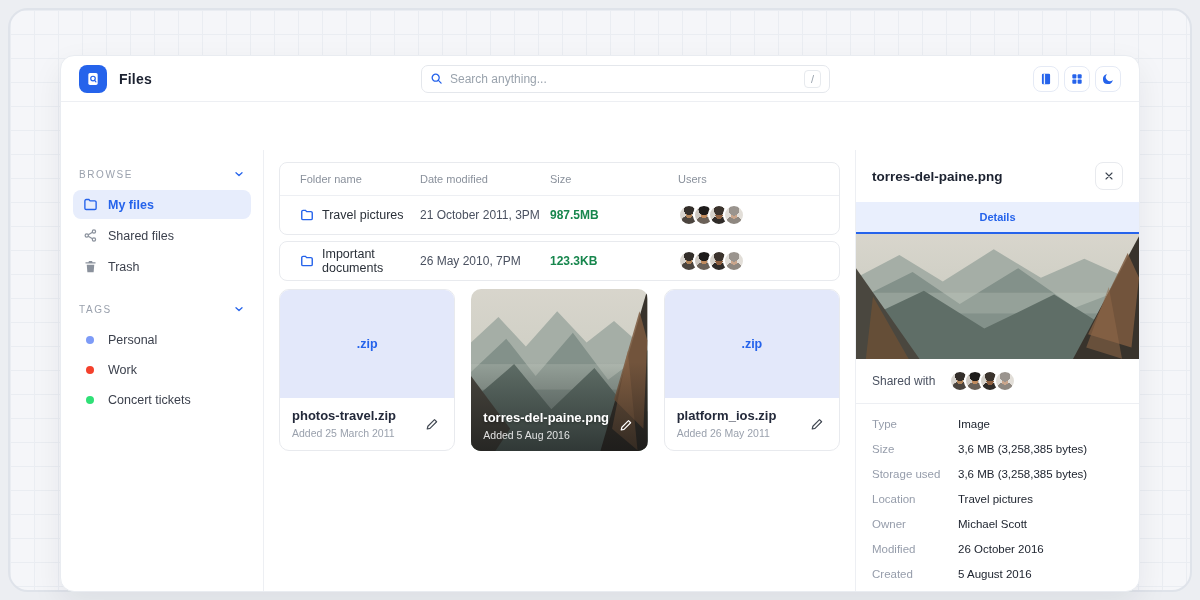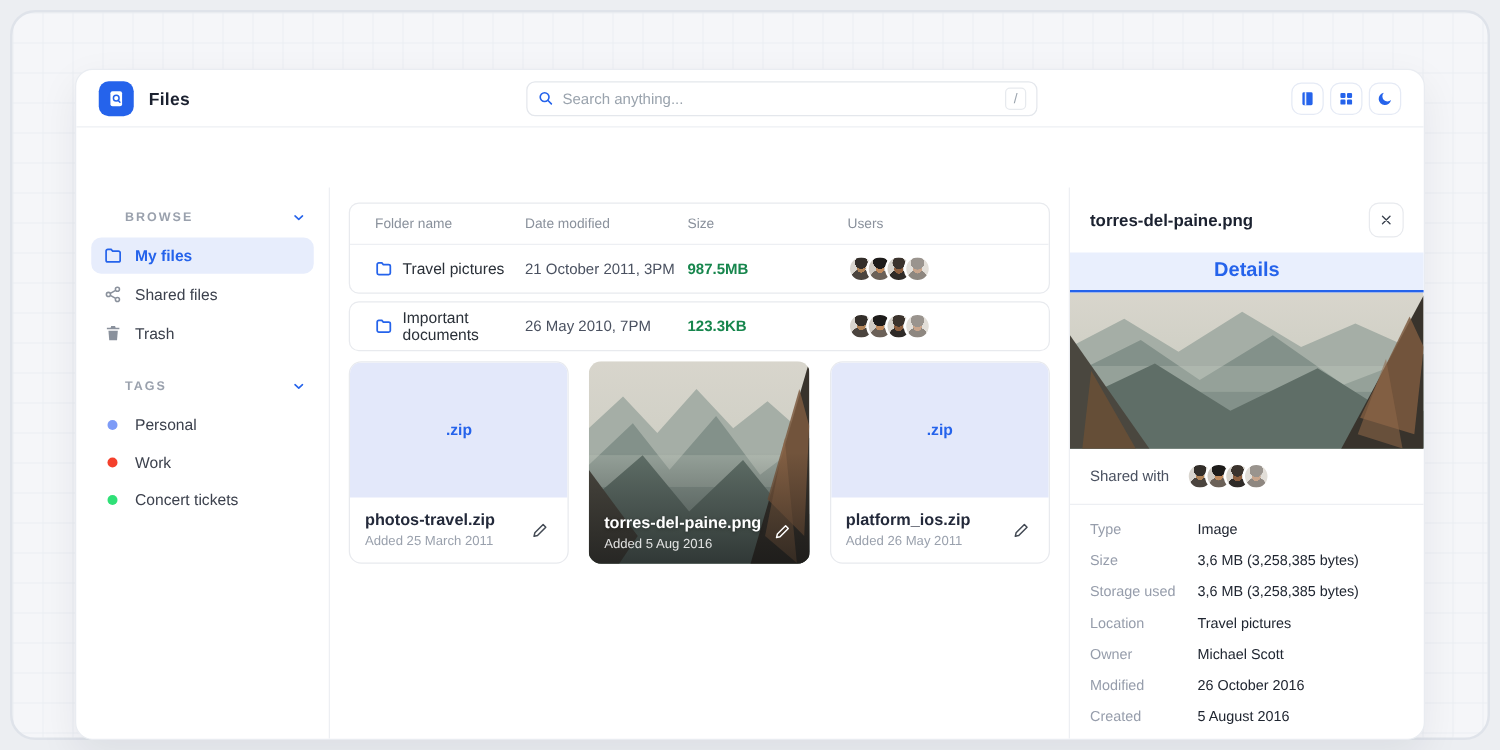--- a/index.html
+++ b/index.html
@@ -35,21 +35,21 @@
 
   
   .bodyrow { flex:1; display:flex; min-height:0; }
   .sidebar { width:203px; flex:0 0 203px; border-right:1px solid #edeff3; padding:14px 12px; }
   .main { flex:1; padding:12px 15px; min-width:0; }
   .panel { width:284px; flex:0 0 284px; border-left:1px solid #edeff3; display:flex; flex-direction:column; }
 
   
   .sect { display:flex; align-items:center; justify-content:space-between; padding:4px 6px;
     margin-bottom:6px; cursor:pointer; }
-  .sect-label { font-size:10px; font-weight:bold; letter-spacing:1.6px; color:#9aa1ad;margin-left:21px; }
+  .sect-label { font-size:10px; font-weight:normal; letter-spacing:1.6px; color:#9aa1ad; }
   .sitem { display:flex; align-items:center; gap:10px; padding:7px 9px; border-radius:8px;
     font-size:12.5px; color:#3c414d; margin-bottom:2px; cursor:pointer; }
   .sitem.active { background:#e7edfc; color:#2563eb; font-weight:bold; }
   .sitem .ic { display:flex; width:16px; justify-content:center; color:#8a919c; }
   .sitem.active .ic { color:#2563eb; }
   .tags { margin-top:18px; }
   .dot { width:8px; height:8px; border-radius:50%; margin:0 4px; }
   .tagitem { display:flex; align-items:center; gap:10px; padding:8px 9px; font-size:12.5px;
     color:#3c414d; cursor:pointer; }
 
@@ -100,21 +100,21 @@
   .imgcard .cname { color:#fff; text-shadow:0 1px 3px rgba(0,0,0,.4); }
   .imgcard .cadded { color:rgba(255,255,255,.85); }
   .imgcard .pencilbtn { color:#fff; }
 
   
   .phead { display:flex; align-items:center; justify-content:space-between; padding:12px 16px; }
   .ptitle { font-size:13.5px; font-weight:bold; color:#1c2230; }
   .closebtn { width:28px; height:28px; border:1px solid #e8eaee; border-radius:8px; background:#fff;
     display:flex; align-items:center; justify-content:center; cursor:pointer; color:#3c4450; }
   .ptabs { display:flex; height:32px; flex:0 0 32px; }
-  .ptab { flex:1; display:flex; align-items:center; justify-content:center; font-size:16px;
+  .ptab { flex:1; display:flex; align-items:center; justify-content:center; font-size:11px;
     color:#333a46; background:#fff; border-bottom:1px solid #edeff3; cursor:pointer; }
   .ptab.active { color:#2563eb; font-weight:bold; background:#e9effd; border-bottom:2px solid #2563eb; }
   .preview { height:125px; flex:0 0 125px; overflow:hidden; }
   .preview svg { width:100%; height:100%; display:block; }
   .shared { display:flex; align-items:center; gap:14px; padding:11px 16px; border-bottom:1px solid #edeff3; }
   .shared-label { font-size:12px; color:#4a5160; }
   .details { padding:7px 16px 10px; border-bottom:1px solid #edeff3; }
   .drow { display:grid; grid-template-columns:76px 1fr; gap:10px; padding:6.5px 0; }
   .dlabel { font-size:11.5px; color:#969dab; }
   .dvalue { font-size:11.5px; color:#202631; }

